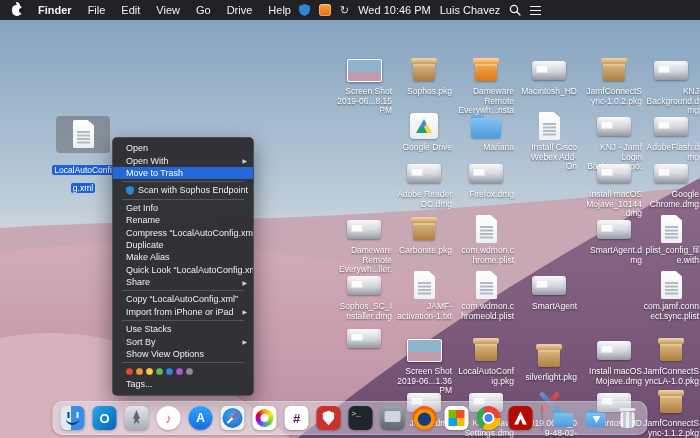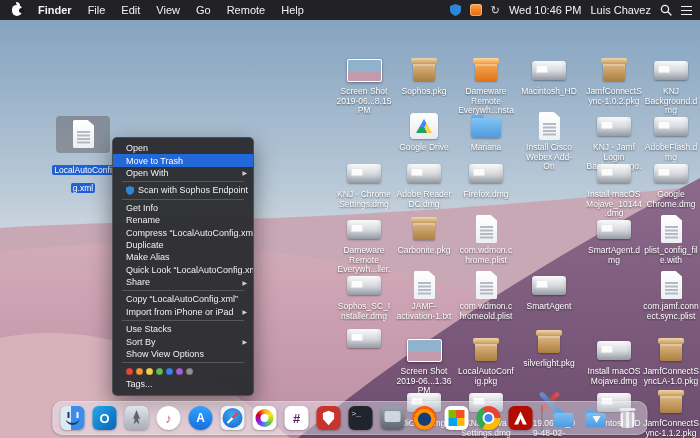--- a/index.html
+++ b/index.html
@@ -1,19 +1,19 @@
 <!DOCTYPE html>
 <html><head>
 <meta charset="utf-8">
 <style>
   html,body{margin:0;padding:0;width:700px;height:438px;overflow:hidden;
     font-family:"Liberation Sans","DejaVu Sans",sans-serif;background:#b791a7;position:relative;}
   
   .menubar{position:absolute;top:0;left:0;right:0;height:20px;background:rgba(24,26,30,.94);
-    display:flex;align-items:center;justify-content:space-between;color:#f3f3f5;font-size:11px;z-index:50;}
+    display:flex;align-items:center;color:#f3f3f5;font-size:11px;z-index:50;}
   .mb-left,.mb-right{display:flex;align-items:center;height:100%;}
   .mb-left{padding-left:10px;}
   .mb-right{padding-right:8px;gap:9px;}
   .mb-item{padding:0 8px;line-height:20px;cursor:default;}
   .mb-bold{font-weight:bold;}
   .apple-wrap{padding:0 8px 0 2px;display:flex;align-items:center;}
   .apple-body{width:10px;height:11px;background:#fff;border-radius:5px 5px 5.5px 5.5px;position:relative;}
   .apple-body::before{content:"";position:absolute;width:4px;height:4px;background:#fff;border-radius:0 100% 0 100%;top:-3px;left:4px;}
   .apple-body::after{content:"";position:absolute;width:5px;height:5px;background:rgba(24,26,30,1);border-radius:50%;right:-2px;top:3px;}
   .st-icon{display:flex;align-items:center;justify-content:center;height:14px;}
@@ -21,21 +21,21 @@
   .st-orange{width:12px;height:12px;border-radius:3px;background:linear-gradient(180deg,#ffa13d,#e06c12);box-shadow:inset 0 0 0 1px rgba(255,255,255,.35);}
   .st-sync{color:#d6d8dc;font-size:11px;}
   .mb-clock,.mb-user{line-height:20px;}
   .nc-lines{width:11px;height:9px;background:repeating-linear-gradient(180deg,#f3f3f5 0 1.5px,transparent 1.5px 3.8px);}
   
   .desktop{position:absolute;top:20px;left:0;right:0;bottom:0;}
   .wallpaper{position:absolute;inset:0;}
   
   .dicon{position:absolute;width:56px;z-index:5;cursor:default;}
   .ic{height:32px;width:44px;margin:0 auto 1px;position:relative;}
-  .lbl{font-size:8.5px;line-height:9.5px;color:#fff;text-align:center;
+  .lbl{font-size:8.5px;line-height:9.5px;color:#fff;text-align:right;
     text-shadow:0 1px 2px rgba(0,0,0,.6);overflow-wrap:anywhere;max-height:29px;overflow:hidden;}
   .ic-drive::before{content:"";position:absolute;left:5px;top:7px;width:34px;height:19px;border-radius:3px;
     background:linear-gradient(180deg,#fafbfc,#d4d7dd 55%,#a8aeb8);box-shadow:0 1px 2px rgba(0,0,0,.35),inset 0 -4px 6px rgba(0,0,0,.12);}
   .ic-drive::after{content:"";position:absolute;left:9px;top:11px;width:12px;height:8px;border-radius:1.5px;
     background:rgba(255,255,255,.9);box-shadow:inset 0 0 0 1px rgba(0,0,0,.08);}
   .ic-pkg::before{content:"";position:absolute;left:11px;top:7px;width:22px;height:20px;border-radius:2px;
     background:linear-gradient(180deg,#e3c08b,#ae7f42);box-shadow:0 1px 2px rgba(0,0,0,.3),inset 0 5px 0 rgba(255,255,255,.25);}
   .ic-pkg::after{content:"";position:absolute;left:9px;top:4px;width:26px;height:6px;border-radius:2px;
     background:linear-gradient(180deg,#f0d7a8,#c79a5e);}
   .ic-installer::before{content:"";position:absolute;left:11px;top:7px;width:22px;height:20px;border-radius:2px;
@@ -144,21 +144,21 @@
 <div class="menubar">
   <div class="mb-left">
     <span class="apple-wrap">
         <span class="apple-body"></span>
       </span>
     <span class="mb-item mb-bold">Finder</span>
     <span class="mb-item">File</span>
     <span class="mb-item">Edit</span>
     <span class="mb-item">View</span>
     <span class="mb-item">Go</span>
-    <span class="mb-item">Remote</span>
+    <span class="mb-item">Drive</span>
     <span class="mb-item">Help</span>
   </div>
   <div class="mb-right">
     <span class="st-icon st-shield">
       <svg width="11" height="12" viewBox="0 0 11 12">
           <path d="M5.5 0 L11 2 V6 C11 9 8.7 11 5.5 12 C2.3 11 0 9 0 6 V2 Z" fill="#2f86d6"></path>
         </svg>
     </span>
     <span class="st-icon st-orange"></span>
     <span class="st-icon st-sync">↻</span>
@@ -239,24 +239,20 @@
     </div>
   <div class="dicon" style="left:586px;top:90px">
       <div class="ic ic-drive"></div>
       <div class="lbl">KNJ - Jamf Login Backgro...ogo.dmg</div>
     </div>
   <div class="dicon" style="left:643px;top:90px">
       <div class="ic ic-drive"></div>
       <div class="lbl">AdobeFlash.dmg</div>
     </div>
 
-  <div class="dicon" style="left:336px;top:137px">
-      <div class="ic ic-drive"></div>
-      <div class="lbl">KNJ - Chrome Settings.dmg</div>
-    </div>
   <div class="dicon" style="left:396px;top:137px">
       <div class="ic ic-drive"></div>
       <div class="lbl">Adobe Reader DC.dmg</div>
     </div>
   <div class="dicon" style="left:458px;top:137px">
       <div class="ic ic-drive"></div>
       <div class="lbl">Firefox.dmg</div>
     </div>
   <div class="dicon" style="left:586px;top:137px">
       <div class="ic ic-drive"></div>
@@ -314,21 +310,21 @@
       <div class="lbl"></div>
     </div>
   <div class="dicon" style="left:396px;top:314px">
       <div class="ic ic-screenshot"></div>
       <div class="lbl">Screen Shot 2019-06...1.36 PM</div>
     </div>
   <div class="dicon" style="left:458px;top:314px">
       <div class="ic ic-pkg"></div>
       <div class="lbl">LocalAutoConfig.pkg</div>
     </div>
-  <div class="dicon" style="left:521px;top:306px">
+  <div class="dicon" style="left:521px;top:320px">
       <div class="ic ic-pkg"></div>
       <div class="lbl">silverlight.pkg</div>
     </div>
   <div class="dicon" style="left:586px;top:314px">
       <div class="ic ic-drive"></div>
       <div class="lbl">Install macOS Mojave.dmg</div>
     </div>
   <div class="dicon" style="left:643px;top:314px">
       <div class="ic ic-pkg"></div>
       <div class="lbl">JamfConnectSyncLA-1.0.pkg</div>
@@ -357,26 +353,26 @@
 
   <div class="sel-file">
     <span class="sel-box"><span class="ic ic-doc" style="display:block"></span></span>
     <div class="sel-lblwrap"><span class="sel-name">LocalAutoConfig.xml</span></div>
   </div>
 
   <div class="ctx">
     <div class="mi">
         <span>Open</span>
       </div>
+    <div class="mi">
+        <span>Open With</span>
+        <span class="sub">▶</span>
+      </div>
     <div class="mi hl">
         <span>Move to Trash</span>
-      </div>
-    <div class="mi">
-        <span>Open With</span>
-        <span class="sub">▶</span>
       </div>
     <div class="msep"></div>
     <div class="mi">
       <span class="shield">
           <svg width="8" height="9" viewBox="0 0 8 9">
             <path d="M4 0 L8 1.4 V4.4 C8 6.6 6.3 8.2 4 9 C1.7 8.2 0 6.6 0 4.4 V1.4 Z" fill="#2f86d6"></path>
           </svg>
         </span>
       <span>Scan with Sophos Endpoint</span>
     </div>

